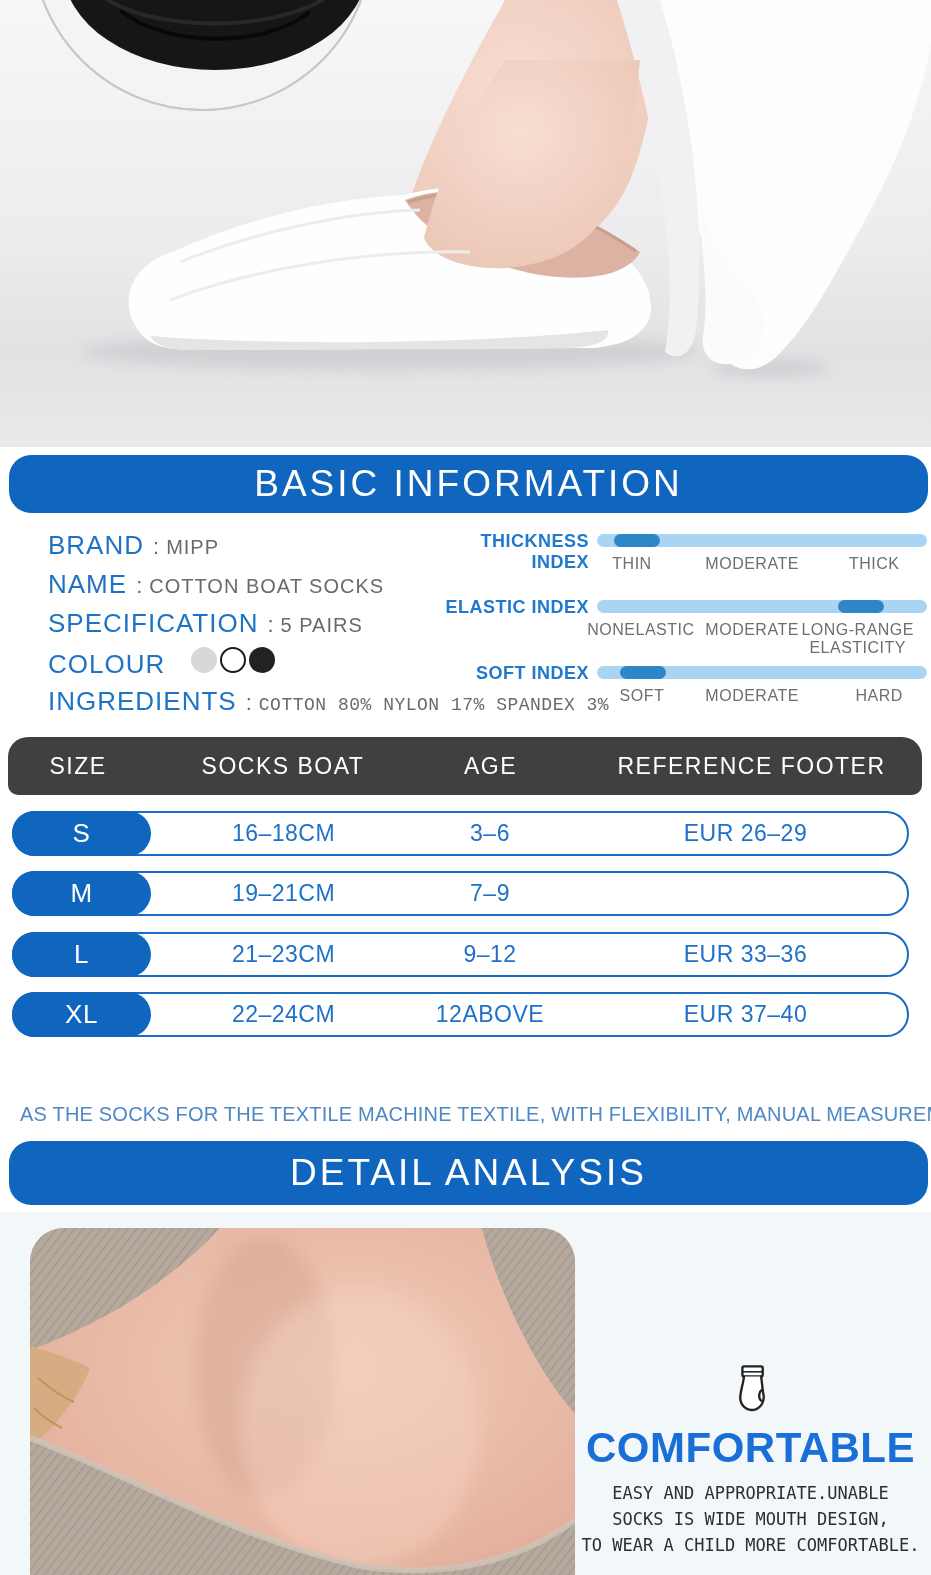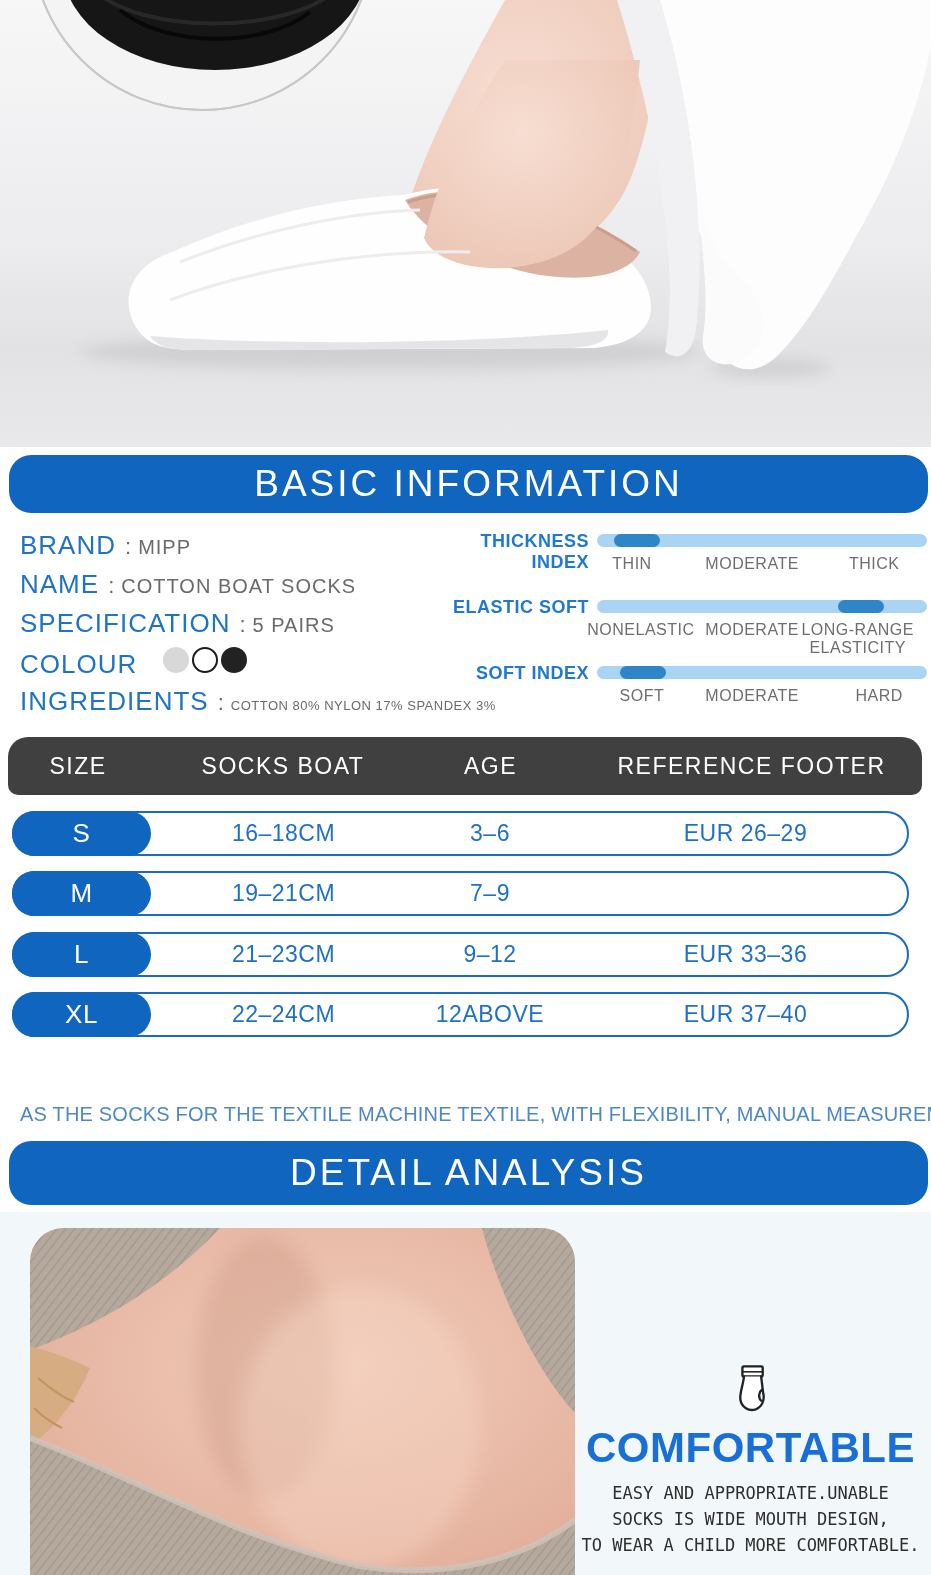--- a/index.html
+++ b/index.html
@@ -18,24 +18,24 @@
     position:absolute; left:9px; width:919px; background:#1066bf;
     border-radius:22px; color:#ffffff; text-align:center;
     letter-spacing:3px; font-size:37px; font-weight:400;
   }
   .banner.basic  { top:455px; height:58px; line-height:58px; }
   .banner.detail { top:1141px; height:64px; line-height:64px; }
 
   
   .info { position:absolute; left:20px; top:530px; width:520px; }
   .field { height:30px; margin-bottom:9px; white-space:nowrap; display:flex; align-items:baseline; }
-  .field .lbl { color:#1e73c4; font-size:26px; letter-spacing:1px; }
+  .field .lbl { color:#1e73c4; font-size:26px; letter-spacing:1px;margin-left:28px; }
   .field .sep { color:#6a6a6a; font-size:22px; margin:0 7px 0 9px; }
   .field .val { color:#6a6a6a; font-size:20px; letter-spacing:1px; }
-  .field .val.small { font-size:13px; letter-spacing:0.5px; }
+  .field .val.small { font-size:18px; letter-spacing:0.5px;font-family:Liberation Mono, monospace; }
   .swatches { display:flex; align-items:center; margin-left:26px; gap:3px; }
   .swatch { width:26px; height:26px; border-radius:50%; }
   .swatch.outlined { border:2px solid #1c1c1c; }
 
   
   .indexes { position:absolute; left:437px; top:528px; width:490px; }
   .idx-row { position:relative; height:66px; }
   .idx-row .idx-label {
     position:absolute; left:0; top:3px; width:152px; text-align:right;
     color:#2079ce; font-size:18px; font-weight:bold; letter-spacing:0.5px;
@@ -195,21 +195,21 @@
       <div class="idx-track">
         <div class="idx-thumb" style="left: 12%;"></div>
       </div>
       <div class="idx-ticks">
         <div class="tick" style="left:10.6%">THIN</div>
         <div class="tick" style="left:47%">MODERATE</div>
         <div class="tick" style="left:84%">THICK</div>
       </div>
     </div>
     <div class="idx-row">
-      <div class="idx-label">ELASTIC SOFT</div>
+      <div class="idx-label">ELASTIC INDEX</div>
       <div class="idx-track">
         <div class="idx-thumb" style="left: 80%;"></div>
       </div>
       <div class="idx-ticks">
         <div class="tick" style="left:13.3%">NONELASTIC</div>
         <div class="tick" style="left:47%">MODERATE</div>
         <div class="tick" style="left:79%">
           <div>LONG-RANGE</div>
           <div>ELASTICITY</div>
         </div>

